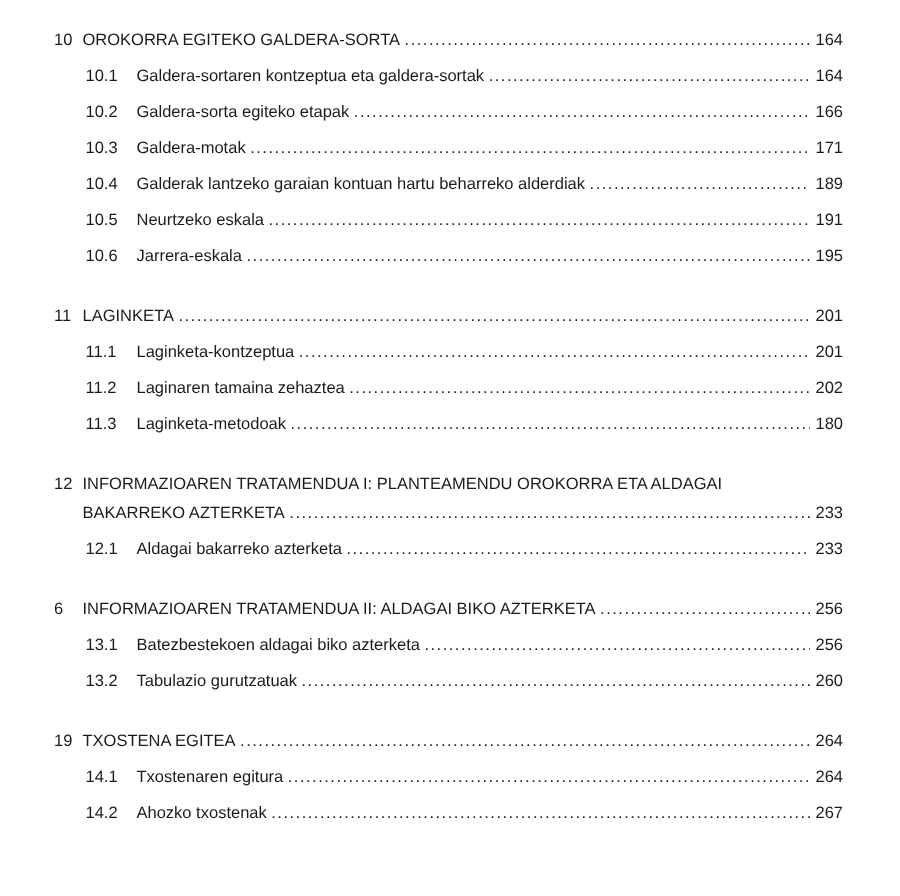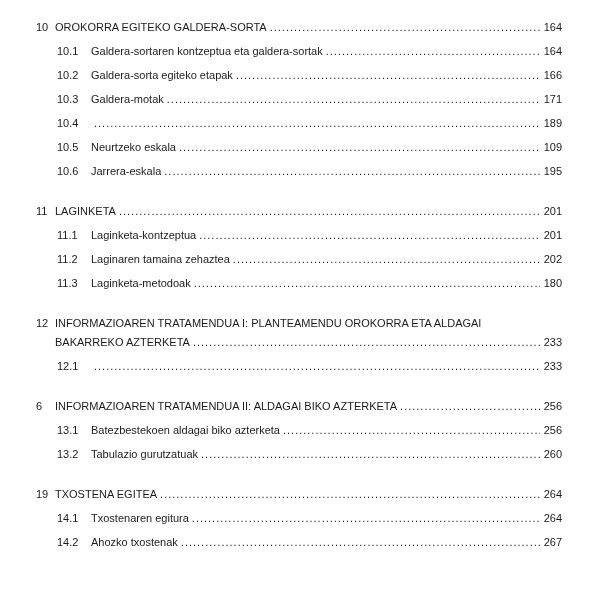--- a/index.html
+++ b/index.html
@@ -93,28 +93,29 @@
       <span class="page-num">166</span>
     </div>
     <div class="toc-row row-l2">
       <span class="num-l2">10.3</span>
       <span class="entry-title">Galdera-motak</span>
       <span class="leader"></span>
       <span class="page-num">171</span>
     </div>
     <div class="toc-row row-l2">
       <span class="num-l2">10.4</span>
+      <span class="entry-title">Galderak lantzeko garaian kontuan hartu beharreko alderdiak</span>
       <span class="leader"></span>
       <span class="page-num">189</span>
     </div>
     <div class="toc-row row-l2">
       <span class="num-l2">10.5</span>
       <span class="entry-title">Neurtzeko eskala</span>
       <span class="leader"></span>
-      <span class="page-num">109</span>
+      <span class="page-num">191</span>
     </div>
     <div class="toc-row row-l2">
       <span class="num-l2">10.6</span>
       <span class="entry-title">Jarrera-eskala</span>
       <span class="leader"></span>
       <span class="page-num">195</span>
     </div>
   </div>
 
   <div class="toc-section">
@@ -149,20 +150,21 @@
       <span class="num-l1">12</span>
       <span class="entry-title">INFORMAZIOAREN TRATAMENDUA I: PLANTEAMENDU OROKORRA ETA ALDAGAI</span>
     </div>
     <div class="toc-row row-cont">
       <span class="entry-title">BAKARREKO AZTERKETA</span>
       <span class="leader"></span>
       <span class="page-num">233</span>
     </div>
     <div class="toc-row row-l2">
       <span class="num-l2">12.1</span>
+      <span class="entry-title">Aldagai bakarreko azterketa</span>
       <span class="leader"></span>
       <span class="page-num">233</span>
     </div>
   </div>
 
   <div class="toc-section">
     <div class="toc-row row-l1">
       <span class="num-l1">6</span>
       <span class="entry-title">INFORMAZIOAREN TRATAMENDUA II: ALDAGAI BIKO AZTERKETA</span>
       <span class="leader"></span>

